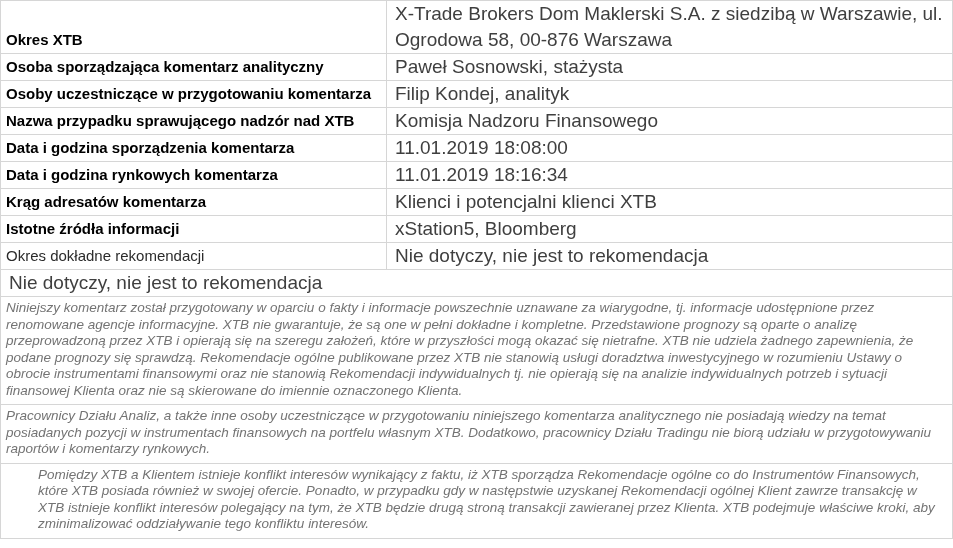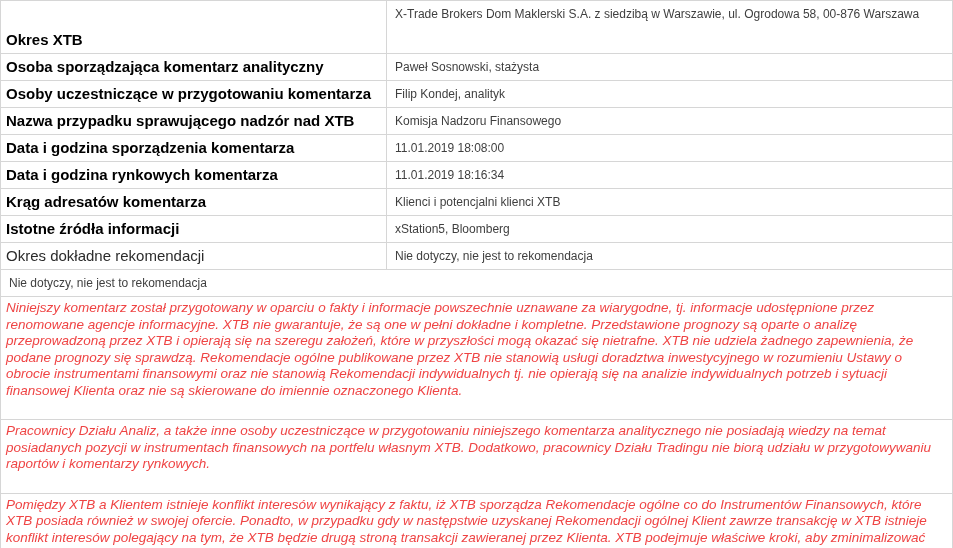--- a/index.html
+++ b/index.html
@@ -32,42 +32,43 @@
     line-height: 26px;
   }
   .trow.plain .tlabel {
     font-weight: normal;
     color: #2b2b2b;
   }
   .tvalue {
     box-sizing: border-box;
     flex: 1 1 auto;
     padding: 0 8px;
-    font-size: 12px;
+    font-size: 19px;
     color: #3f3f3f;
     line-height: 26px;
   }
   .trow.first {
     min-height: 52px;
   }
   .trow.first .tlabel {
     display: flex;
     align-items: flex-end; 
   }
   
   .para {
-    padding: 3px 6px 20px 5px;
+    padding: 3px 6px 5px 5px;
     border-bottom: 1px solid #d6d6d6;
     font-size: 13.5px;
     font-style: italic;
     line-height: 16.5px;
-    color: #ef4444;
+    color: #737373;
   }
   .para:last-child {
     border-bottom: none;
+    margin-left: 32px;
   }
 </style>
 </head>
 <body>
 
 <div class="doc">
 
   <div class="tbl">
 
     <div class="trow first">

